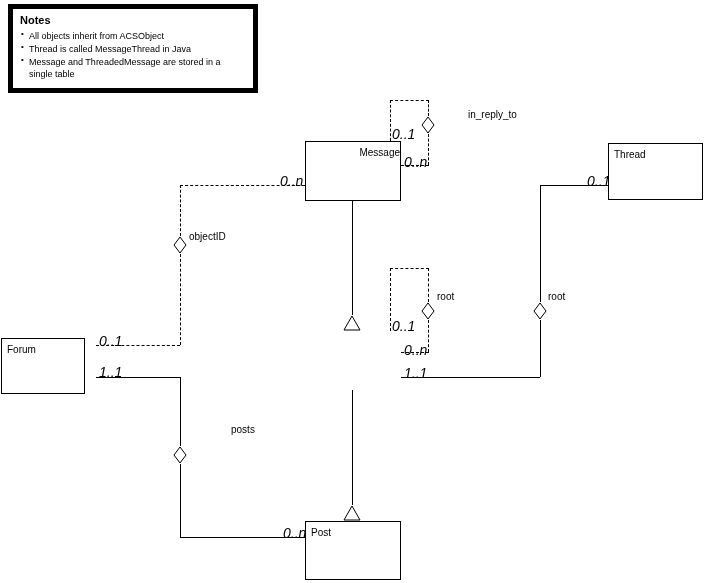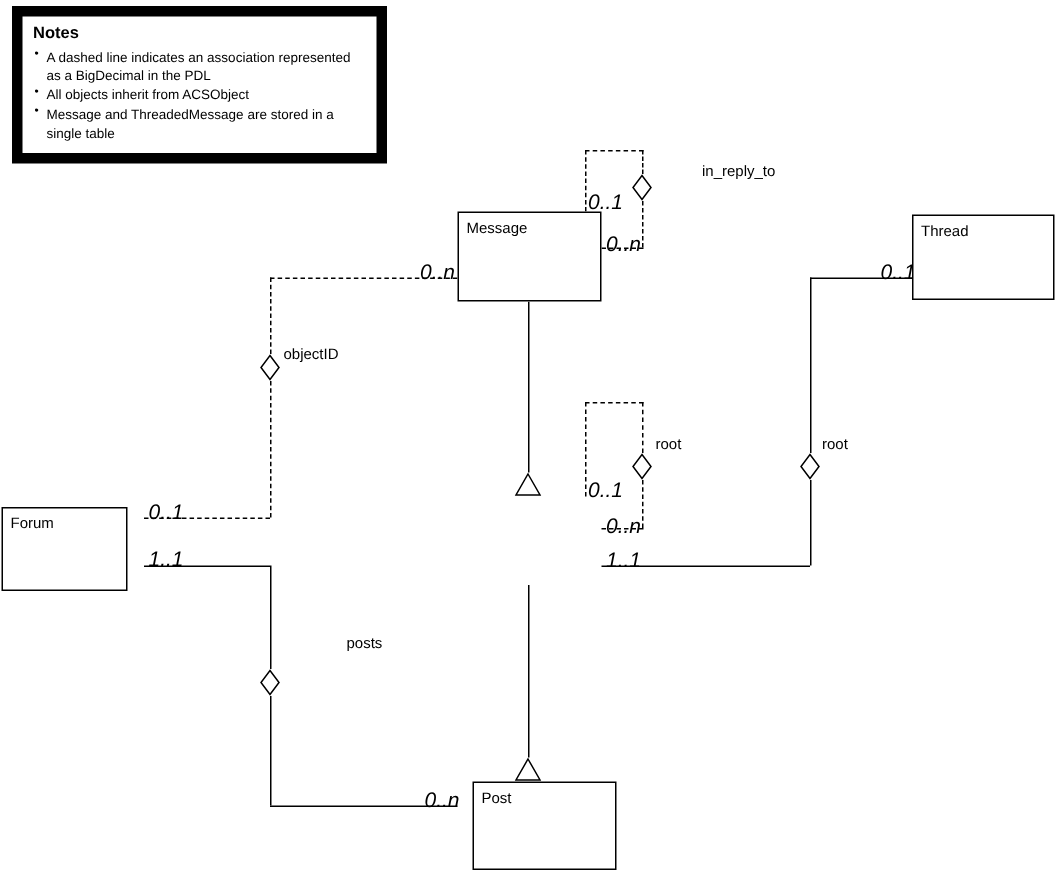--- a/index.html
+++ b/index.html
@@ -4,21 +4,21 @@
 <style>
   * { margin:0; padding:0; box-sizing:border-box; }
   html,body { background:#ffffff; }
   .canvas {
     position:relative; width:707px; height:583px; background:#ffffff;
     font-family:"Liberation Sans", sans-serif; color:#000; overflow:hidden;
   }
   
   .notes {
     position:absolute; left:8px; top:4px; width:250px;
-    border:7px solid #000000; background:#fff; padding:5px 7px 7px 7px;
+    border:5px solid #000000; background:#fff; padding:5px 7px 7px 7px;
   }
   .notes-title { font-weight:bold; font-size:11px; margin-bottom:4px; }
   .note-item {
     font-size:9px; line-height:1.35; padding-left:9px; position:relative; margin-top:1px;
   }
   .note-item::before { content:"\2022"; position:absolute; left:1px; top:-1px; font-size:8px; }
   
   .class-box {
     position:absolute; border:1px solid #000; background:#fff;
     font-size:10px; padding:5px 0 0 5px;
@@ -35,22 +35,22 @@
   .mult { position:absolute; font-size:14px; white-space:nowrap;font-style:italic; }
   .assoc-label { position:absolute; font-size:10px; white-space:nowrap; }
 </style>
 </head>
 <body>
 
 <div class="canvas">
 
   <div class="notes">
     <div class="notes-title">Notes</div>
-    <div class="note-item">A dashed line indicates an association represented as a BigDecimal in the PDL</div>
     <div class="note-item">All objects inherit from ACSObject</div>
+    <div class="note-item">Thread is called MessageThread in Java</div>
     <div class="note-item">Message and ThreadedMessage are stored in a single table</div>
   </div>
 
   <div class="ln v dashed" style="left:390px; top:100px; height:41px;"></div>
   <div class="ln h dashed" style="left:390px; top:100px; width:39px;"></div>
   <div class="ln v dashed" style="left:428px; top:100px; height:16px;"></div>
   <div class="ln v dashed" style="left:428px; top:134px; height:31px;"></div>
   <div class="ln h dashed" style="left:401px; top:165px; width:28px;"></div>
   <svg class="shape" style="left:421px; top:116px;" width="14" height="18">
     <polygon points="7,1 13,9 7,17 1,9" fill="#fff" stroke="#000" stroke-width="1"></polygon>
@@ -107,30 +107,30 @@
   <div class="ln v" style="left:352px; top:201px; height:114px;"></div>
   <svg class="shape" style="left:343px; top:315px;" width="18" height="16">
     <polygon points="9,1 17,15 1,15" fill="#fff" stroke="#000" stroke-width="1"></polygon>
   </svg>
 
   <div class="ln v" style="left:352px; top:390px; height:115px;"></div>
   <svg class="shape" style="left:343px; top:505px;" width="18" height="16">
     <polygon points="9,1 17,15 1,15" fill="#fff" stroke="#000" stroke-width="1"></polygon>
   </svg>
 
-  <div class="class-box" style="left:305px; top:141px; width:96px; height:60px;">
+  <div class="class-box" style="left:305px; top:141px; width:96px; height:60px;text-align:right;">
     <span>Message</span>
   </div>
 
   <div class="class-box" style="left:608px; top:143px; width:95px; height:57px;">
     <span>Thread</span>
   </div>
 
 
   <div class="class-box" style="left:1px; top:338px; width:84px; height:56px;">
     <span>Forum</span>
   </div>
 
-  <div class="class-box" style="left:315px; top:521px; width:96px; height:59px;">
+  <div class="class-box" style="left:305px; top:521px; width:96px; height:59px;">
     <span>Post</span>
   </div>
 
 </div>
 
 </body></html>

